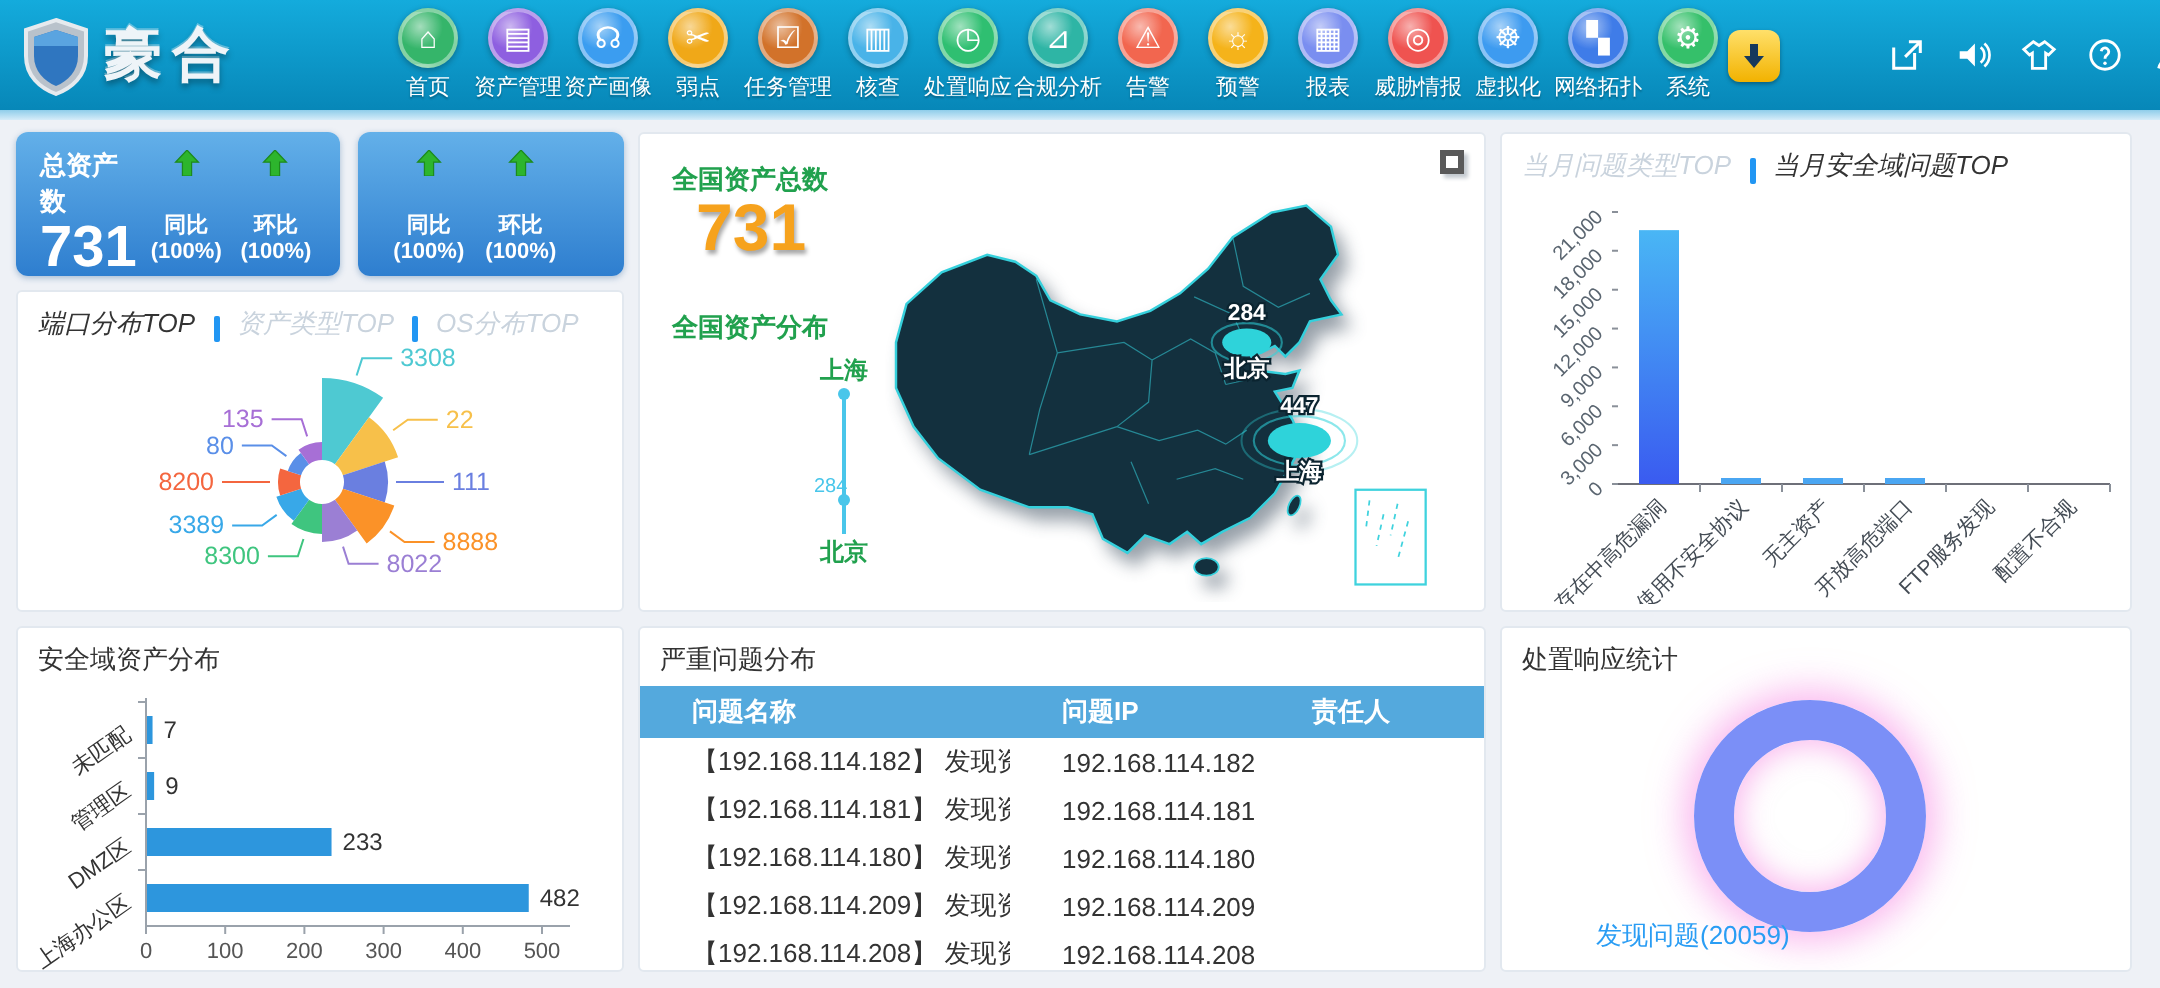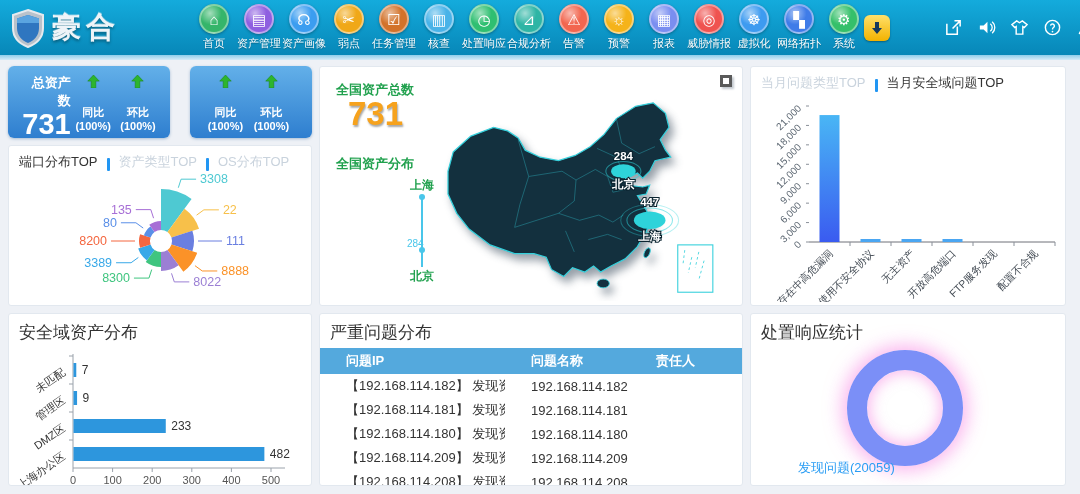--- a/index.html
+++ b/index.html
@@ -23,29 +23,29 @@
   .topbar-right { margin-left:auto; display:flex; align-items:center; gap:14px; padding-right:6px; }
   .download-btn { width:26px; height:26px; border-radius:6px; margin-right:40px;
     background:linear-gradient(#ffe06a,#f2b200); box-shadow:0 1px 2px rgba(0,0,0,.35);
     display:flex; align-items:center; justify-content:center; cursor:pointer; }
   .tb-icon { width:19px; height:19px; cursor:pointer; display:block; }
 
   
   .content { padding:6px 8px 0 8px; display:grid; grid-template-columns:304px 424px 316px;
     grid-template-rows:240px 173px; gap:7px; }
   .panel { background:#fff; border:1px solid #e2e8ef; border-radius:3px; position:relative; overflow:hidden; }
-  .panel-title { font-size:17px; color:#333; padding:7px 10px 4px 10px; }
-  .tabs { display:flex; align-items:flex-end; padding:7px 10px 2px 10px; font-size:13px; }
+  .panel-title { font-size:13px; color:#333; padding:7px 10px 4px 10px; }
+  .tabs { display:flex; align-items:flex-end; padding:7px 10px 2px 10px; font-size:13px;font-style:italic; }
   .tab { cursor:pointer; color:#c9d3dd; white-space:nowrap; }
   .tab.active { color:#333; }
   .tab-sep { width:3px; height:13px; background:#2196f3; margin:0 9px; border-radius:1px; }
 
   
   .left-col { display:flex; flex-direction:column; gap:7px; }
-  .cards-row { display:flex; gap:20px; height:72px;text-align:right; }
+  .cards-row { display:flex; gap:9px; height:72px; }
   .stat-card { flex:1; border-radius:6px; background:linear-gradient(#63b0e9,#2e7ecf);
     box-shadow:0 1px 3px rgba(30,90,150,.35); color:#fff; display:flex; padding:8px 10px 6px 12px; }
   .stat-main { display:flex; flex-direction:column; justify-content:space-between; flex:1 1 auto; }
   .stat-title { font-size:13px; font-weight:bold; }
   .stat-value { font-size:29px; font-weight:bold; line-height:1; }
   .stat-trend { display:flex; flex-direction:column; align-items:center; justify-content:flex-start;
     width:46px; padding-top:1px; }
   .trend-label { font-size:11px; font-weight:bold; margin-top:17px; }
   .trend-pct { font-size:11px; font-weight:bold; }
   .pie-panel { flex:1; }
@@ -419,22 +419,22 @@
           <rect x="64.5" y="99" width="190.87199999999999" height="14" fill="#2d96dd"></rect>
           <text x="260.87199999999996" y="110" font-size="12" fill="#333">482</text>
           <line x1="60" y1="92" x2="64" y2="92" stroke="#9aa2ab" stroke-width="1"></line>
           <text x="57" y="110" text-anchor="end" font-size="11" fill="#333" transform="rotate(-35 57 110)">上海办公区</text>
         </svg></div>
   </div>
 
   <div class="panel">
     <div class="panel-title">严重问题分布</div>
     <div class="tbl-header">
+      <div>问题名称</div>
       <div>问题IP</div>
-      <div>问题名称</div>
       <div>责任人</div>
     </div>
     <div class="tbl-row">
       <div>【192.168.114.182】 发现资产不...</div>
       <div>192.168.114.182</div>
       <div></div>
     </div>
     <div class="tbl-row">
       <div>【192.168.114.181】 发现资产不...</div>
       <div>192.168.114.181</div>

